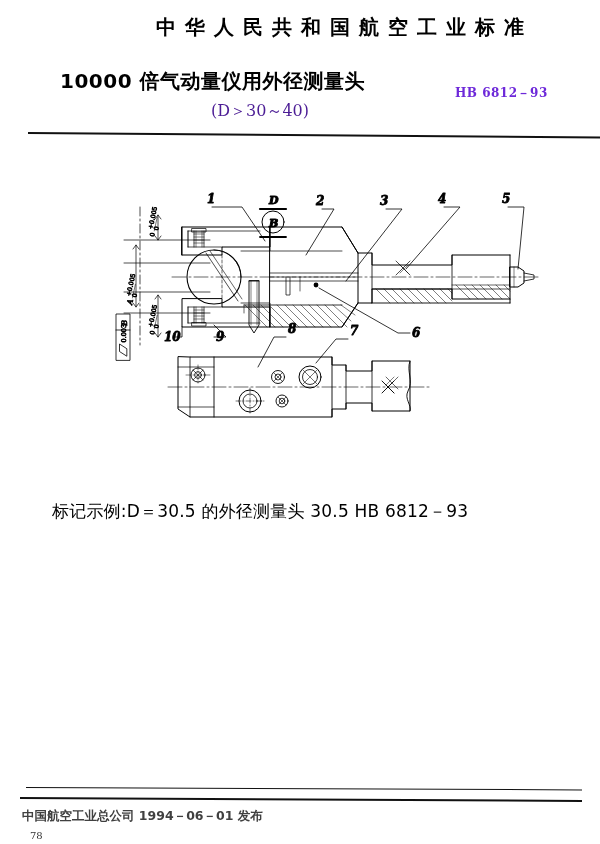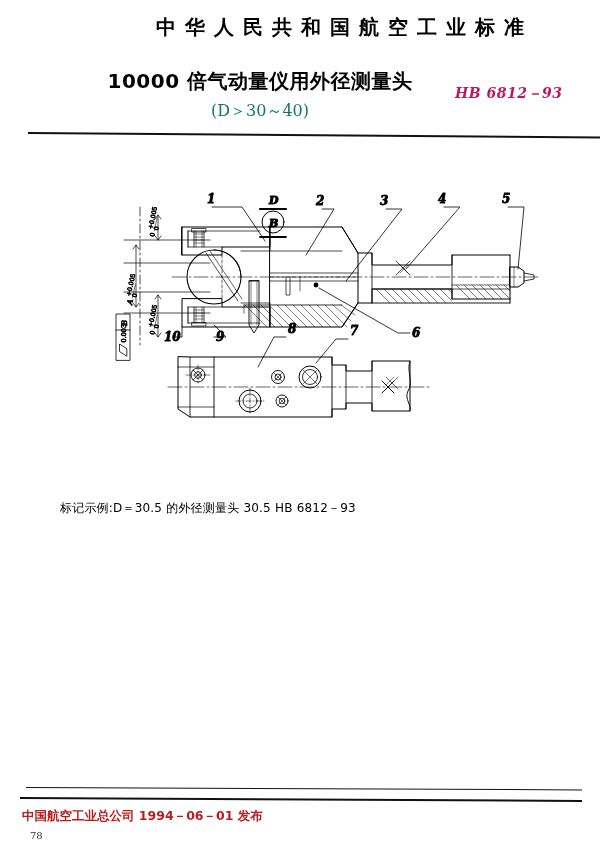--- a/index.html
+++ b/index.html
@@ -16,69 +16,67 @@
     position:absolute;top:14px;left:0;width:600px;
     text-align:center;
     font-size:20px;font-weight:bold;letter-spacing:9px;
     text-indent:9px;
     font-family:"DejaVu Sans","Liberation Sans",sans-serif;
     color:#000;
     margin-left:40px;
   }
   .std-title{
     position:absolute;top:68px;left:60px;width:400px;
-    text-align:center;
     font-size:20px;font-weight:bold;letter-spacing:0.5px;
     color:#000;white-space:nowrap;
   }
   .std-subtitle{
     position:absolute;top:101px;left:60px;width:400px;
     text-align:center;
-    font-size:16px;letter-spacing:0px;color:#0f766e;
+    font-size:16px;letter-spacing:0px;color:#4c1d95;
     font-family:"DejaVu Serif","Liberation Serif",serif;
   }
   .std-code{
     position:absolute;top:85px;left:455px;
-    font-size:14px;font-weight:bold;color:#be185d;
+    font-size:12px;font-weight:bold;color:#6d28d9;
     font-family:"DejaVu Serif","Liberation Serif",serif;
-    letter-spacing:0.5px;white-space:nowrap;font-style:italic;
+    letter-spacing:0.5px;white-space:nowrap;
   }
   .rule-top{
     position:absolute;top:132px;left:28px;width:572px;height:0;
     border-top:2px solid #111;
     transform:rotate(0.45deg);transform-origin:left center;
   }
 
   
   .drawing{position:absolute;top:185px;left:110px;width:440px;height:255px;}
   .drawing svg{display:block;}
 
   
   .marking{
     position:absolute;top:500px;left:52px;
-    font-size:12px;color:#000;white-space:nowrap;
+    font-size:17px;color:#000;white-space:nowrap;
     font-family:"DejaVu Sans","Liberation Sans",sans-serif;
     letter-spacing:0.2px;
-    margin-left:8px;
   }
 
   
   .rule-footer-thin{
     position:absolute;top:787px;left:26px;width:556px;height:0;
     border-top:1.5px solid #111;
     transform:rotate(0.25deg);transform-origin:left center;
   }
   .rule-footer-thick{
     position:absolute;top:797px;left:20px;width:562px;height:0;
     border-top:2px solid #111;
     transform:rotate(0.3deg);transform-origin:left center;
   }
   .footer-left{
     position:absolute;top:808px;left:22px;
-    font-size:12.5px;font-weight:bold;color:#b91c1c;white-space:nowrap;
+    font-size:12.5px;font-weight:bold;color:#404040;white-space:nowrap;
   }
   .footer-right{
     position:absolute;top:808px;right:20px;
     font-size:12.5px;font-weight:bold;color:#000;white-space:nowrap;
   }
   .page-number{
     position:absolute;top:830px;left:30px;
     font-size:10px;color:#333;
     font-family:"DejaVu Serif","Liberation Serif",serif;
   }

